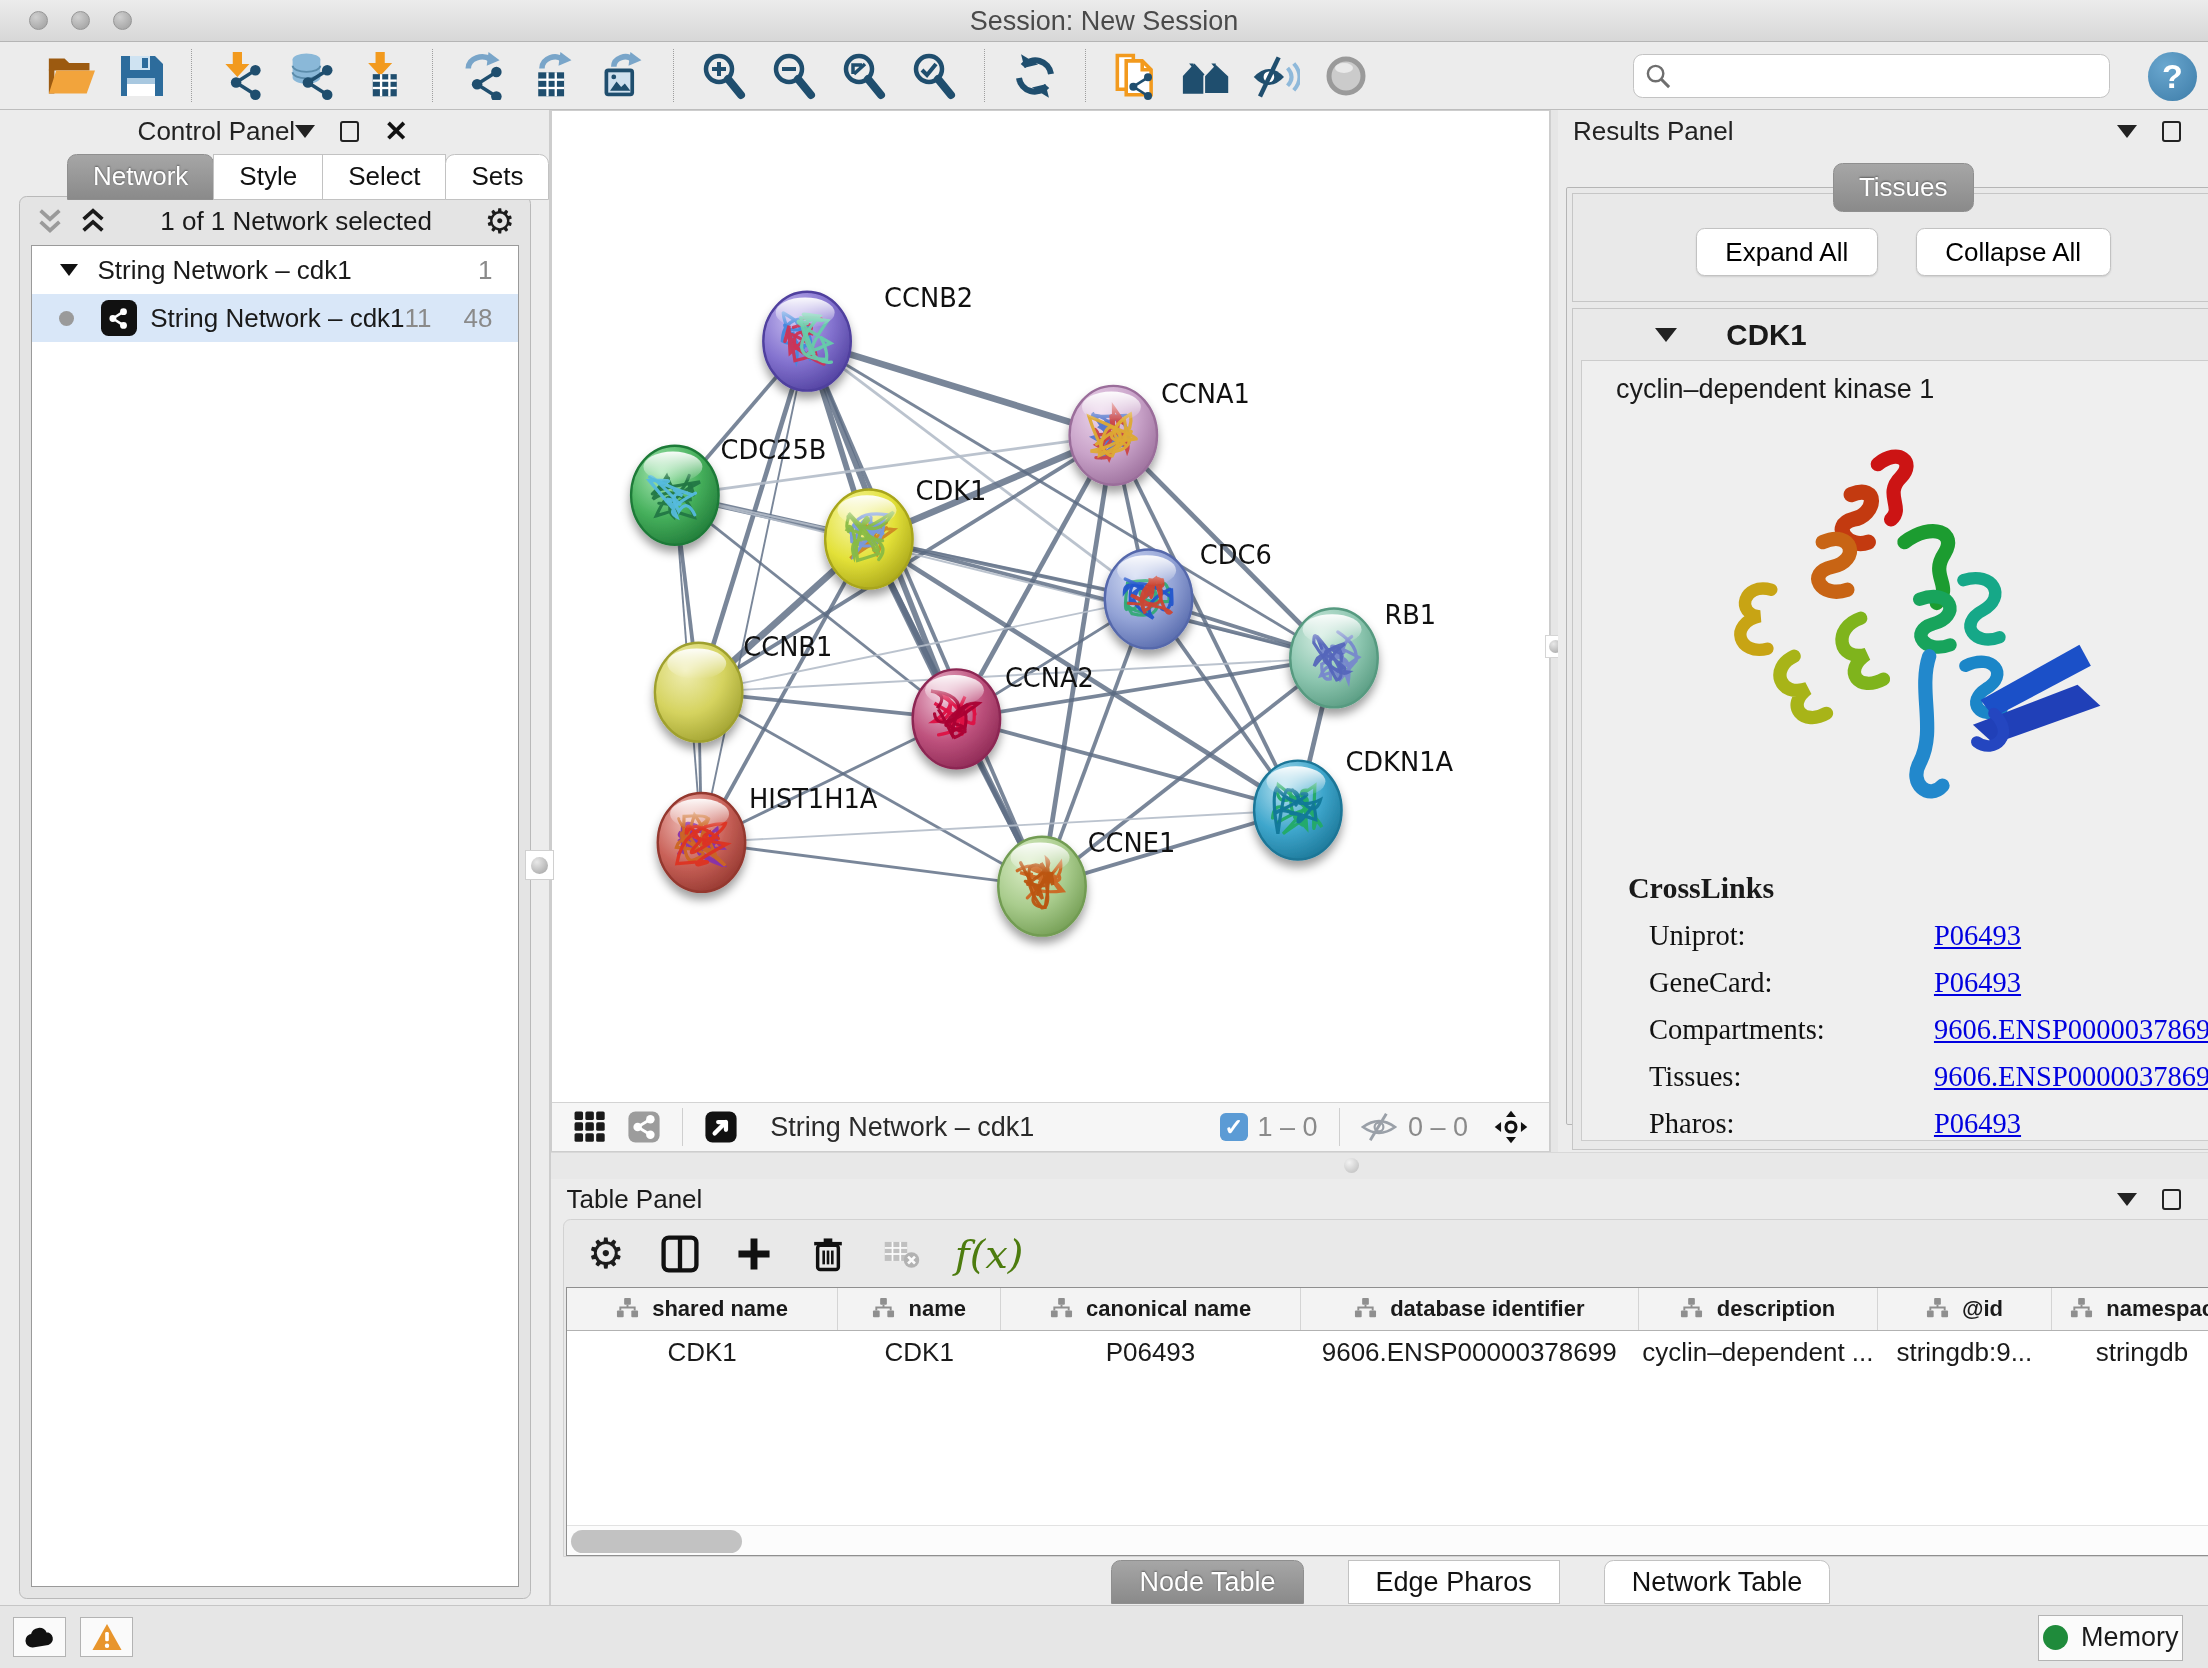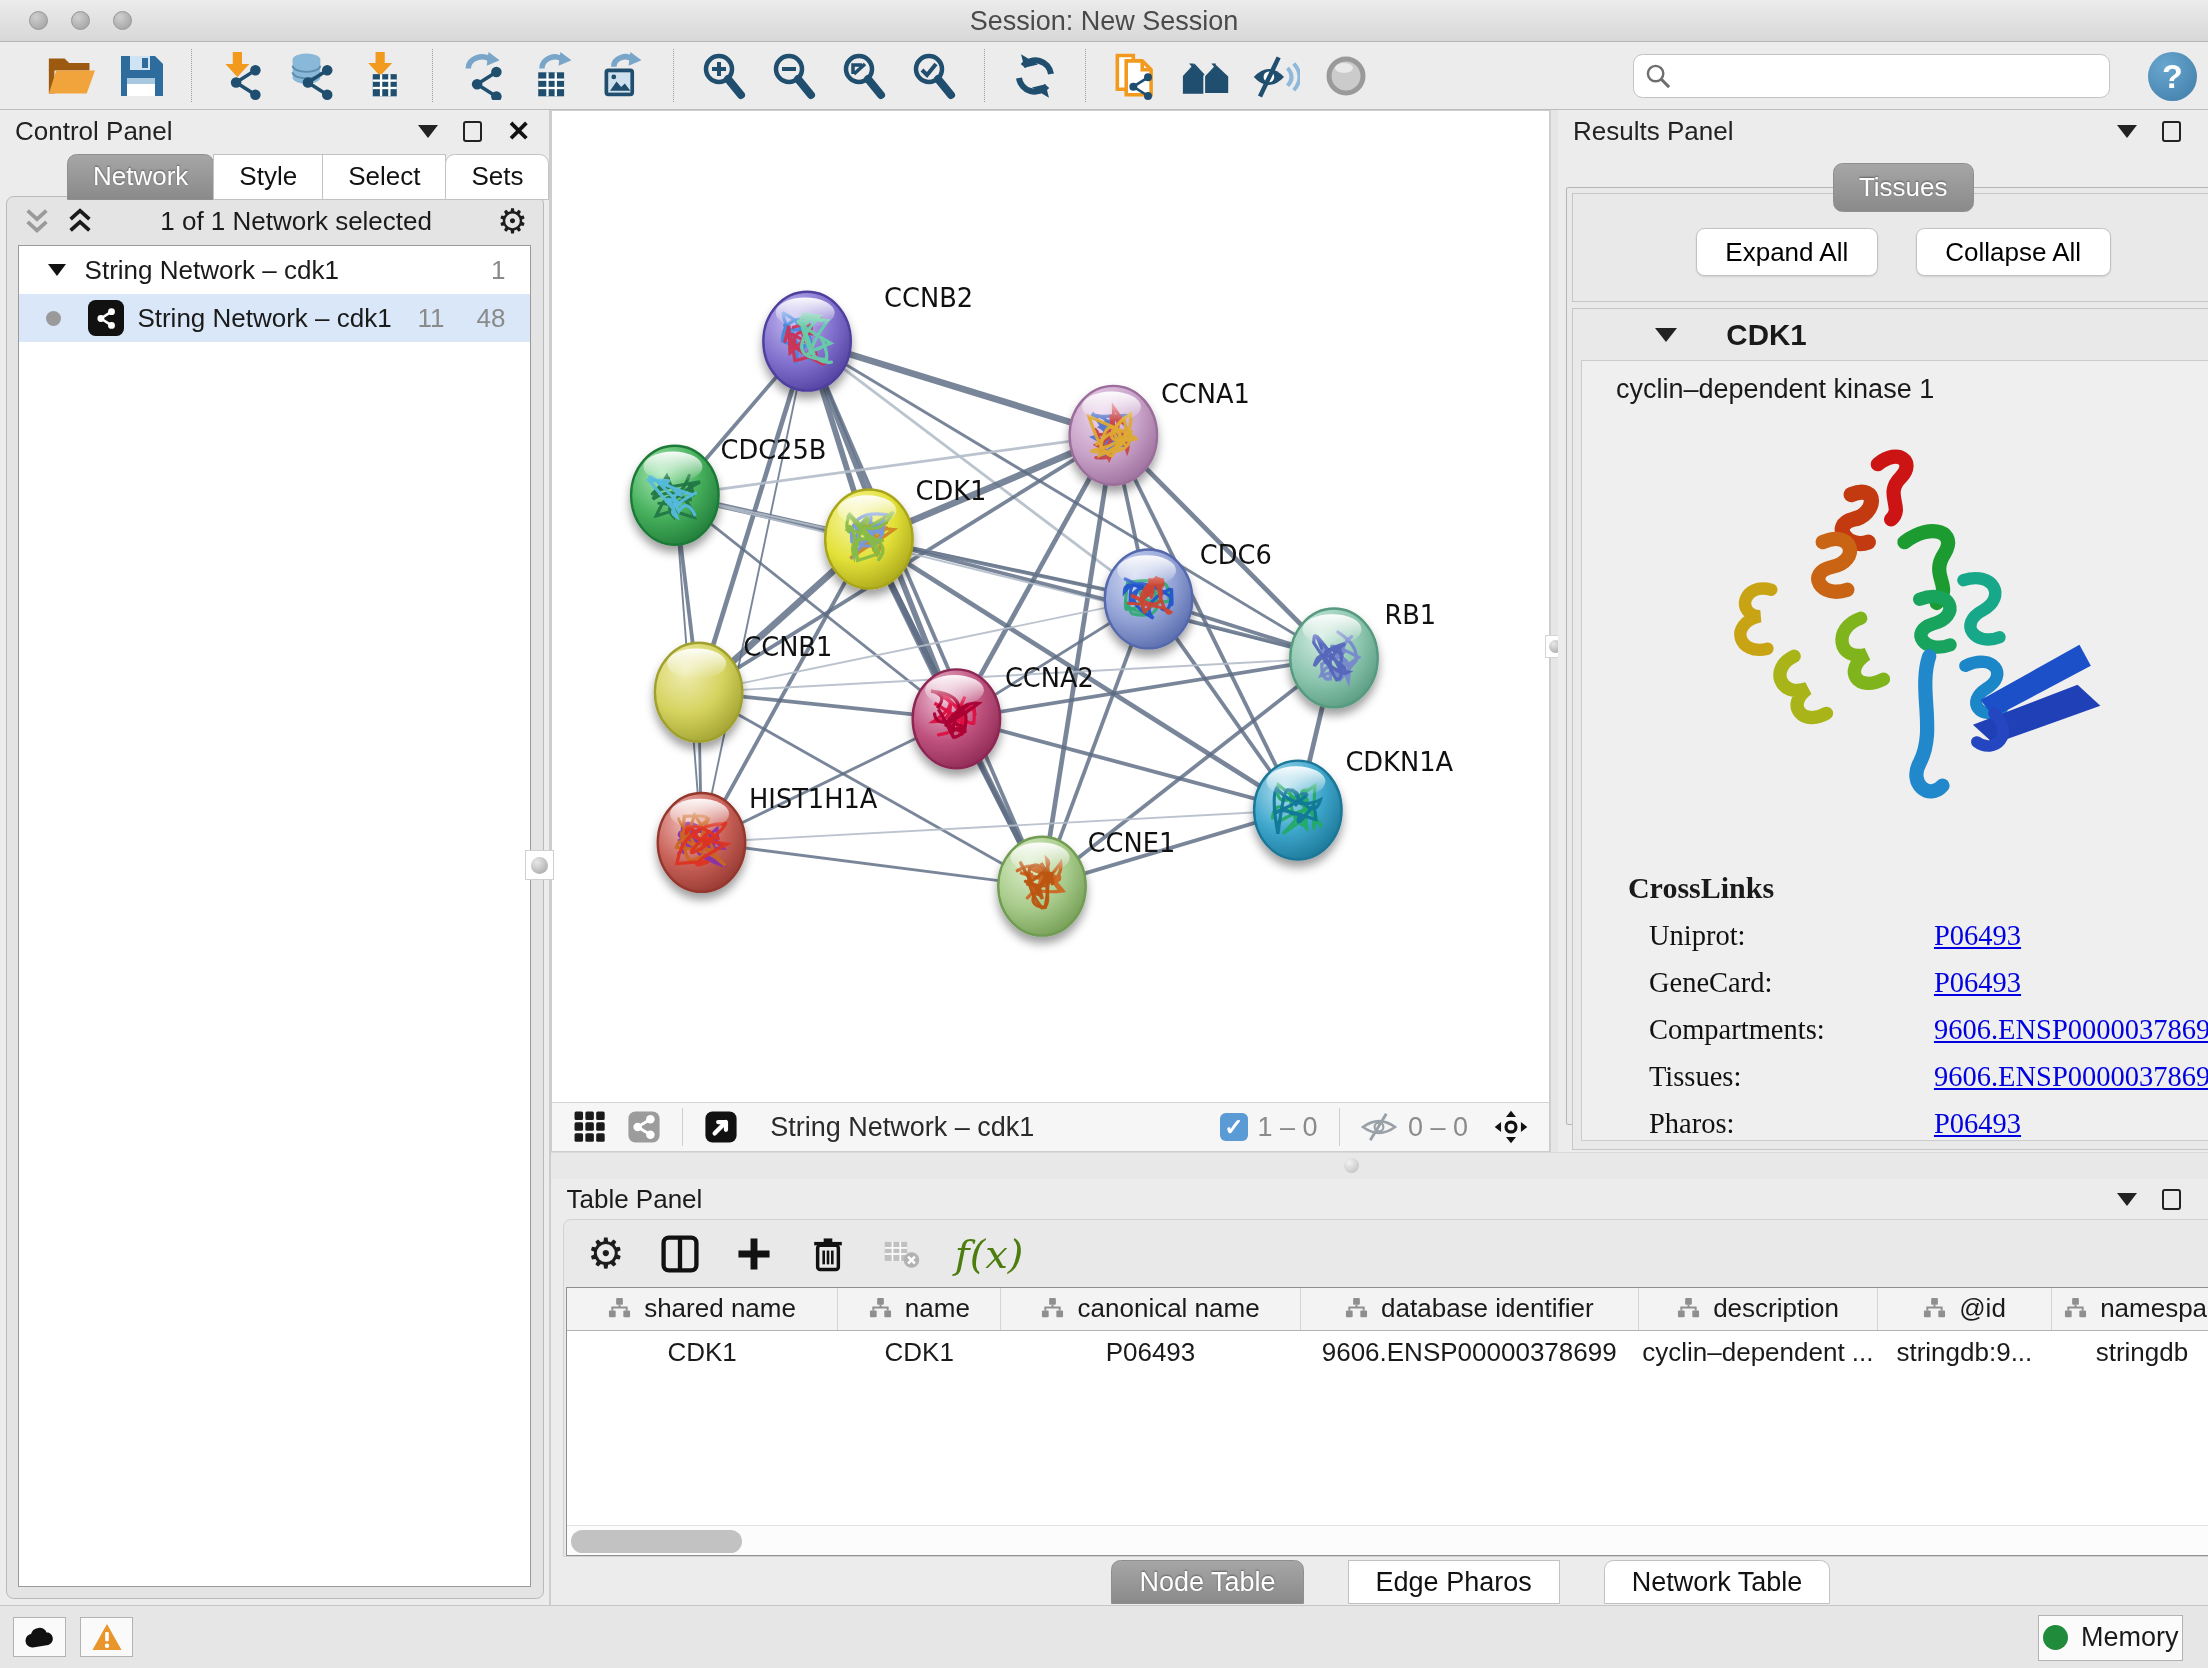--- a/index.html
+++ b/index.html
@@ -21,21 +21,21 @@
   .search-box input{border:none;outline:none;flex:1;font-size:25px;margin-left:7.6px;background:transparent;}
   .help-btn{position:absolute;left:2148px;top:9.5px;width:49px;height:49px;border-radius:50%;
     background:radial-gradient(circle at 35% 30%,#6aa7cf,#3d7ca8);color:#fff;font-size:34px;font-weight:bold;
     display:flex;align-items:center;justify-content:center;}
   
   .main{position:absolute;top:110px;left:0;right:0;bottom:63px;display:flex;}
   .v-divider{width:9.5px;background:#e4e4e4;border-left:1px solid #cdcdcd;border-right:1px solid #cdcdcd;position:relative;}
   .v-handle{position:absolute;left:-25px;top:740px;width:28.5px;height:30px;background:#fff;border:1px solid #d0d0d0;display:flex;align-items:center;justify-content:center;}
   .v-handle .dot,.dot{width:17px;height:17px;border-radius:50%;background:radial-gradient(circle at 35% 30%,#e8e8e8,#9f9f9f);}
   
-  .control-panel{width:601px;background:#ececec;display:flex;flex-direction:column;}
+  .control-panel{width:601px;background:#ececec;display:flex;flex-direction:column;align-items:center;}
   .panel-head{height:42px;display:flex;align-items:center;padding:0 15px;font-size:26px;color:#222;}
   .panel-head .ph-title{flex:1;}
   .ph-ctrl{display:flex;align-items:center;gap:25px;margin-right:3.8px;}
   .tri-down{width:0;height:0;border-left:10.5px solid transparent;border-right:10.5px solid transparent;border-top:13.3px solid #222;}
   .sq{width:19px;height:21px;border:2.9px solid #222;border-radius:2.9px;}
   .xx{font-size:28.5px;font-weight:bold;color:#111;line-height:19px;}
   .cp-tabs{display:flex;padding-left:68px;height:48px;align-items:flex-end;position:relative;z-index:2;}
   .tab{background:#fff;border:1px solid #c2c2c2;font-size:26px;padding:6.7px 25px;margin-left:-1px;color:#111;}
   .tab.first{border-radius:9.5px 9.5px 0 0;}
   .tab.last{border-radius:9.5px 9.5px 0 0;}
@@ -93,21 +93,21 @@
   .table-panel{flex:1;background:#ececec;display:flex;flex-direction:column;position:relative;}
   .tp-head{height:40px;display:flex;align-items:center;padding:0 15px;font-size:26px;}
   .tp-head .ph-title{flex:1;}
   .tp-box{flex:1;margin:0 11.4px;background:#e9e9e9;border:1px solid #d2d2d2;border-radius:7.6px 7.6px 0 0;display:flex;flex-direction:column;}
   .tp-toolbar{height:67px;display:flex;align-items:center;padding-left:21px;gap:32px;}
   .tp-toolbar .ticn{width:42px;height:42px;display:flex;align-items:center;justify-content:center;}
   .ticn svg{width:38px;height:38px;}
   .fx{font-family:"DejaVu Serif",serif;font-style:italic;font-size:40px;color:#4d7c0f;}
   .tbl-wrap{flex:1;margin:0 1.9px;background:#fff;border:1px solid #8f8f8f;overflow:hidden;position:relative;}
   table.datatable{border-collapse:collapse;width:100%;table-layout:fixed;}
-  table.datatable th{background:#f3f3f3;border-right:1px solid #d4d4d4;border-bottom:1.9px solid #b2b2b2;height:42px;font-weight:normal;font-size:26px;}
+  table.datatable th{background:#f3f3f3;border-right:1px solid #d4d4d4;border-bottom:1.9px solid #b2b2b2;height:42px;font-weight:bold;font-size:22px;}
   th .th-inner{display:flex;align-items:center;justify-content:center;gap:13.3px;}
   th svg{width:23px;height:23px;flex:none;}
   table.datatable td{height:44px;text-align:center;font-size:26px;white-space:nowrap;overflow:hidden;}
   .hscroll{position:absolute;left:0;right:0;bottom:0;height:30px;background:#fcfcfc;border-top:1px solid #e2e2e2;}
   .hthumb{position:absolute;left:3.8px;top:3.8px;width:171px;height:23px;border-radius:11.4px;background:#c2c2c2;}
   .tp-tabs{height:46px;display:flex;align-items:center;padding-left:516px;margin-top:1.9px;}
   .tp-tabs .tab{padding:5.7px 27px;font-size:27px;margin-left:44px;}
   
   .statusbar{position:absolute;left:0;right:0;bottom:0;height:63px;background:#e6e6e6;border-top:1px solid #c6c6c6;}
   .sb-btn{position:absolute;top:10.5px;width:53px;height:40px;background:#fafafa;border:1.9px solid #b3b3b3;display:flex;align-items:center;justify-content:center;}

